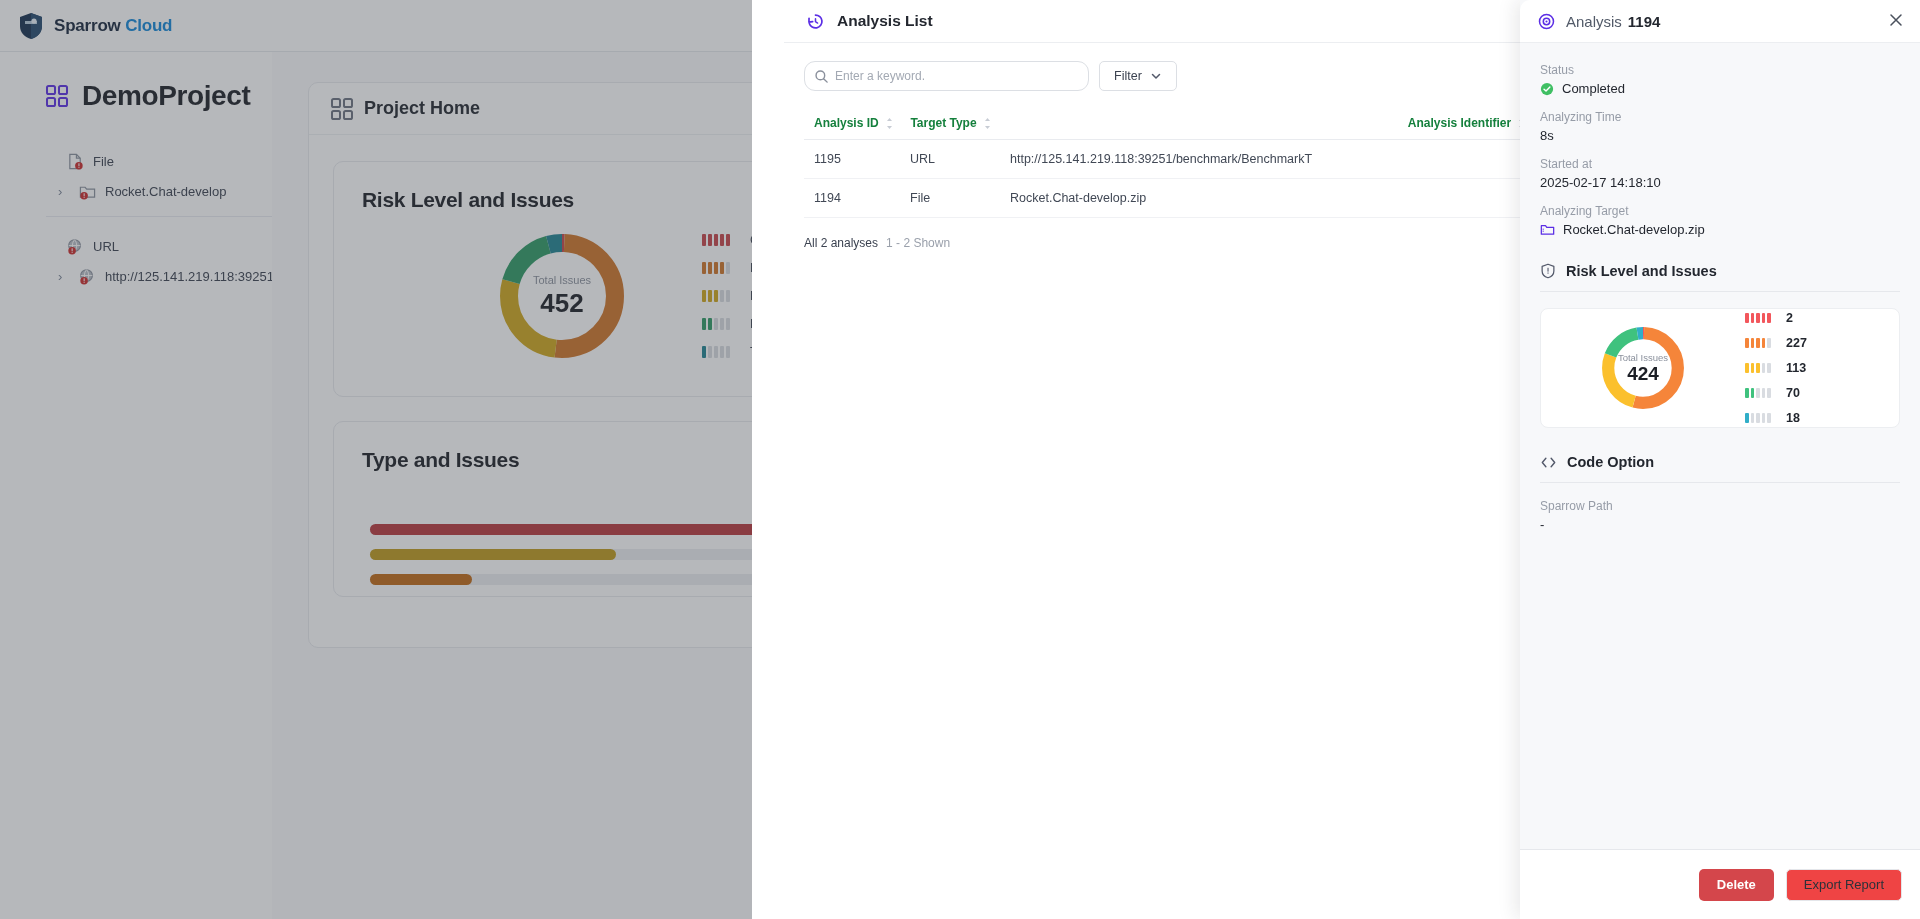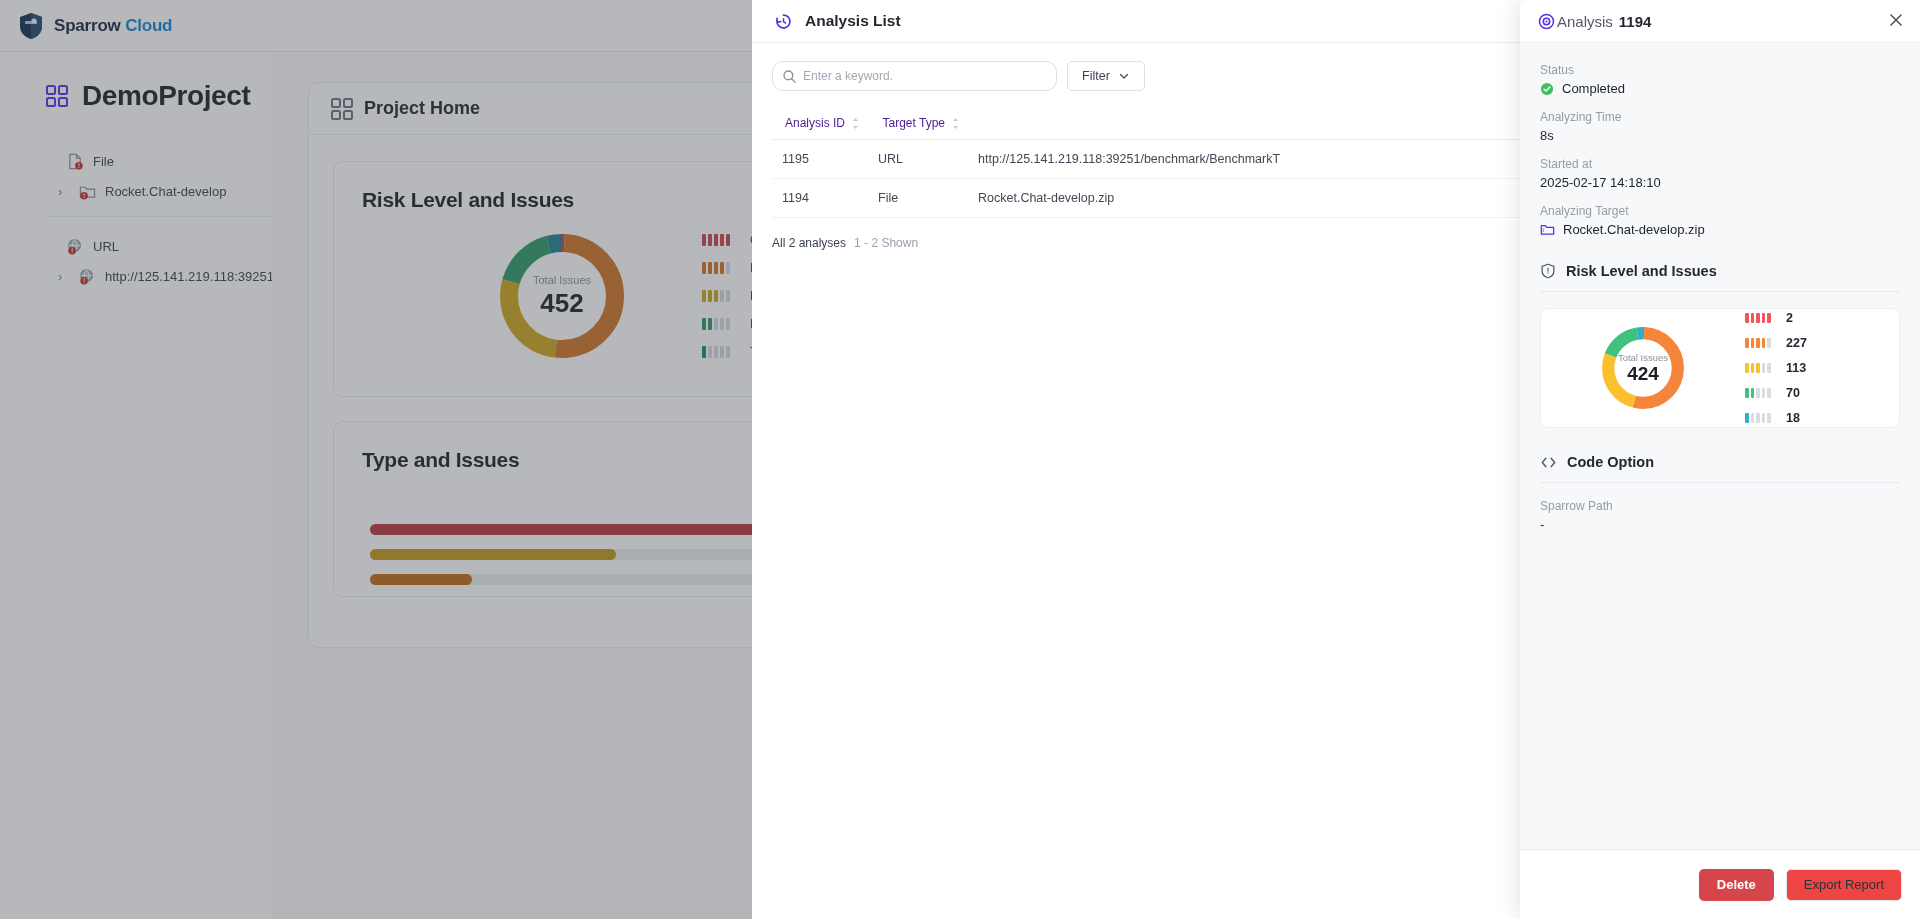--- a/index.html
+++ b/index.html
@@ -79,20 +79,21 @@
   .tbar-track { position: relative; height: 11px; background: #eceef1; border-radius: 6px; width: 1230px; }
   .tbar-fill { position: absolute; left: 0; top: 0; height: 11px; border-radius: 6px; }
 
   
   .scrim { position: absolute; inset: 0; background: rgba(64,68,76,0.38); }
 
   
   .drawer-list {
     position: absolute; left: 752px; top: 0; width: 1168px; height: 919px;
     background: #ffffff;
+    padding-left: 32px;
   }
   .dl-head { height: 43px; display: flex; align-items: center; gap: 12px; padding-left: 22px; border-bottom: 1px solid #eceef1; background: #fff; }
   .dl-title { font-size: 15.5px; font-weight: 700; color: #23272f; }
   .dl-body { padding: 18px 20px 0 20px; }
 
   .search-row { display: flex; gap: 10px; align-items: center; }
   .search-box {
     position: relative; width: 285px; height: 30px;
     border: 1px solid #dcdfe4; border-radius: 11px; background: #fff;
     display: flex; align-items: center; padding-left: 30px;
@@ -104,21 +105,21 @@
   }
   .search-box input::placeholder { color: #a3a9b3; }
   .filter-btn {
     height: 30px; min-width: 78px; border: 1px solid #dcdfe4; border-radius: 5px;
     background: #fff; display: flex; align-items: center; justify-content: center; gap: 8px;
     font-size: 12.5px; color: #3b4250; cursor: pointer; padding: 0 11px;
   }
 
   table.analyses { width: 1128px; border-collapse: collapse; margin-top: 16px; table-layout: fixed; }
   table.analyses th {
-    text-align: right; font-size: 12px; font-weight: 400; color: #4c1d95;
+    text-align: center; font-size: 12px; font-weight: 700; color: #15803d;
     padding: 9px 8px 9px 10px; border-bottom: 1px solid #e9ebef; white-space: nowrap;
   }
   table.analyses td {
     font-size: 12.5px; color: #414855; padding: 12px 8px 12px 10px;
     border-bottom: 1px solid #f0f1f4; white-space: nowrap; overflow: hidden; text-overflow: clip;
   }
   .th-in { display: inline-flex; align-items: center; gap: 6px; }
   .sort-ico { opacity: .55; }
   .col-id { width: 96px; } .col-type { width: 100px; } .col-ident { width: auto; }
 
@@ -127,21 +128,21 @@
   .count-soft { color: #9aa0ab; }
 
   
   .drawer-detail {
     position: absolute; left: 1520px; top: 0; width: 400px; height: 919px;
     background: #f7f8fa; box-shadow: -4px 0 18px rgba(25,30,40,0.10);
     display: flex; flex-direction: column;
   }
   .dd-head {
     height: 43px; background: #ffffff; border-bottom: 1px solid #eceef1;
-    display: flex; align-items: center; padding: 0 16px 0 18px; gap: 2px;
+    display: flex; align-items: center; padding: 0 16px 0 18px; gap: 11px;
     border-top-left-radius: 10px;
   }
   .dd-title { font-size: 15px; color: #525a68; }
   .dd-title b { color: #23272f; font-weight: 700; margin-left: 6px; }
   .dd-close { margin-left: auto; cursor: pointer; color: #4a515d; font-size: 17px; line-height: 1; }
 
   .dd-scroll { flex: 1; overflow: hidden; padding: 20px 20px 0 20px; }
   .field { margin-bottom: 14px; }
   .field-label { font-size: 12px; color: #969ca7; margin-bottom: 4px; }
   .field-value { font-size: 13px; color: #23272f; display: flex; align-items: center; gap: 8px; }

